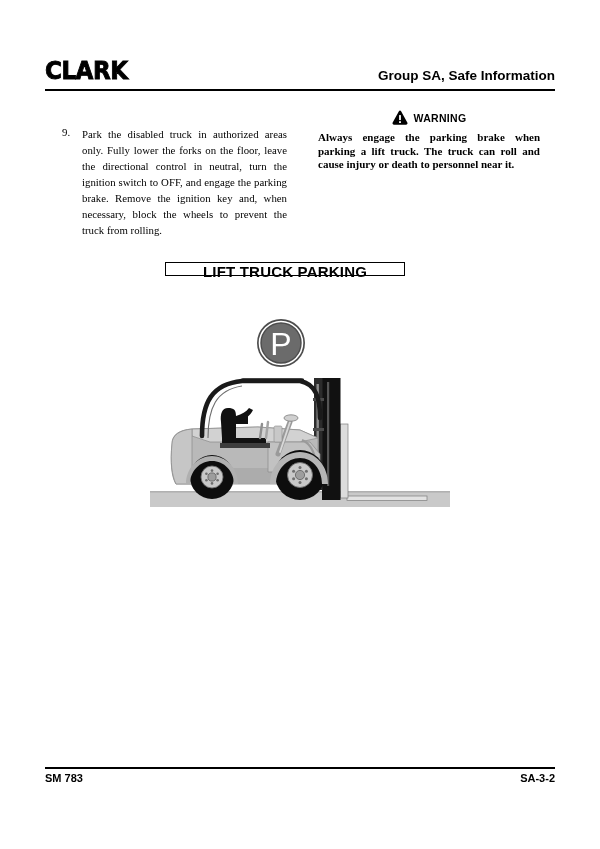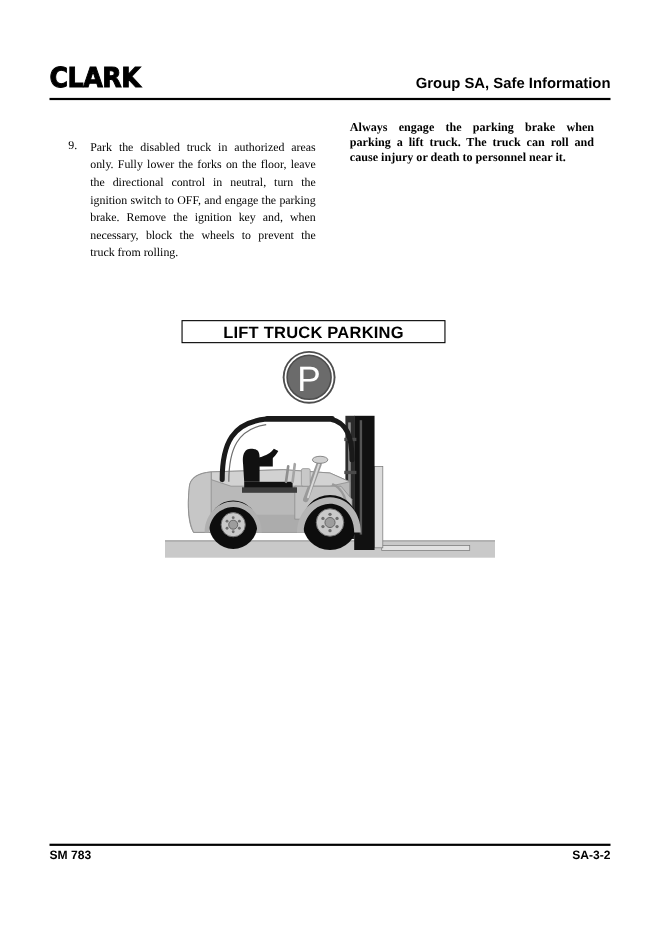--- a/index.html
+++ b/index.html
@@ -126,27 +126,27 @@
     font-size: 10.8px;
     line-height: 16px;
     text-align: justify;
     margin: 0;
   }
 
   
   .fig-box {
     position: absolute;
     left: 165px;
-    top: 291px;
+    top: 262px;
     width: 240px;
-    height: 21px;
+    height: 14px;
     border: 1.3px solid #000;
     box-sizing: border-box;
     display: flex;
-    align-items: flex-end;
+    align-items: flex-start;
     justify-content: center;
   }
   .fig-box-label {
     font-family: "Liberation Sans", sans-serif;
     font-weight: 700;
     font-size: 15px;
     letter-spacing: 0.2px;
   }
 
   .p-sign {
@@ -217,20 +217,28 @@
 
   <div class="numbered">
     <span class="num">9.</span>
     <p class="txt">Park the disabled truck in authorized areas only. Fully lower the forks on the floor, leave the directional control in neutral, turn the ignition switch to OFF, and engage the parking brake. Remove the ignition key and, when necessary, block the wheels to prevent the truck from rolling.</p>
   </div>
 
 </div>
 
 <div class="col-right">
   <div>
+    <div class="warn-head">
+      <svg class="warn-tri" viewBox="0 0 16 15">
+        <path d="M7.05 1.1 L0.7 12.6 a1.5 1.5 0 0 0 1.3 2.2 h12 a1.5 1.5 0 0 0 1.3 -2.2 L8.95 1.1 a1.1 1.1 0 0 0 -1.9 0 Z" fill="#000000"></path>
+        <rect x="7.1" y="5.1" width="1.8" height="5.0" fill="#ffffff"></rect>
+        <rect x="7.1" y="11.2" width="1.8" height="1.8" fill="#ffffff"></rect>
+      </svg>
+      <span class="warn-word">WARNING</span>
+    </div>
     <p class="notice-body">Always engage the parking brake when parking a lift truck. The truck can roll and cause injury or death to personnel near it.</p>
   </div>
 </div>
 
 <div class="fig-box">
   <span class="fig-box-label">LIFT TRUCK PARKING</span>
 </div>
 
 <svg class="p-sign" viewBox="0 0 50 50">
   <circle cx="25" cy="25" r="24" fill="#4d4d4d"></circle>

